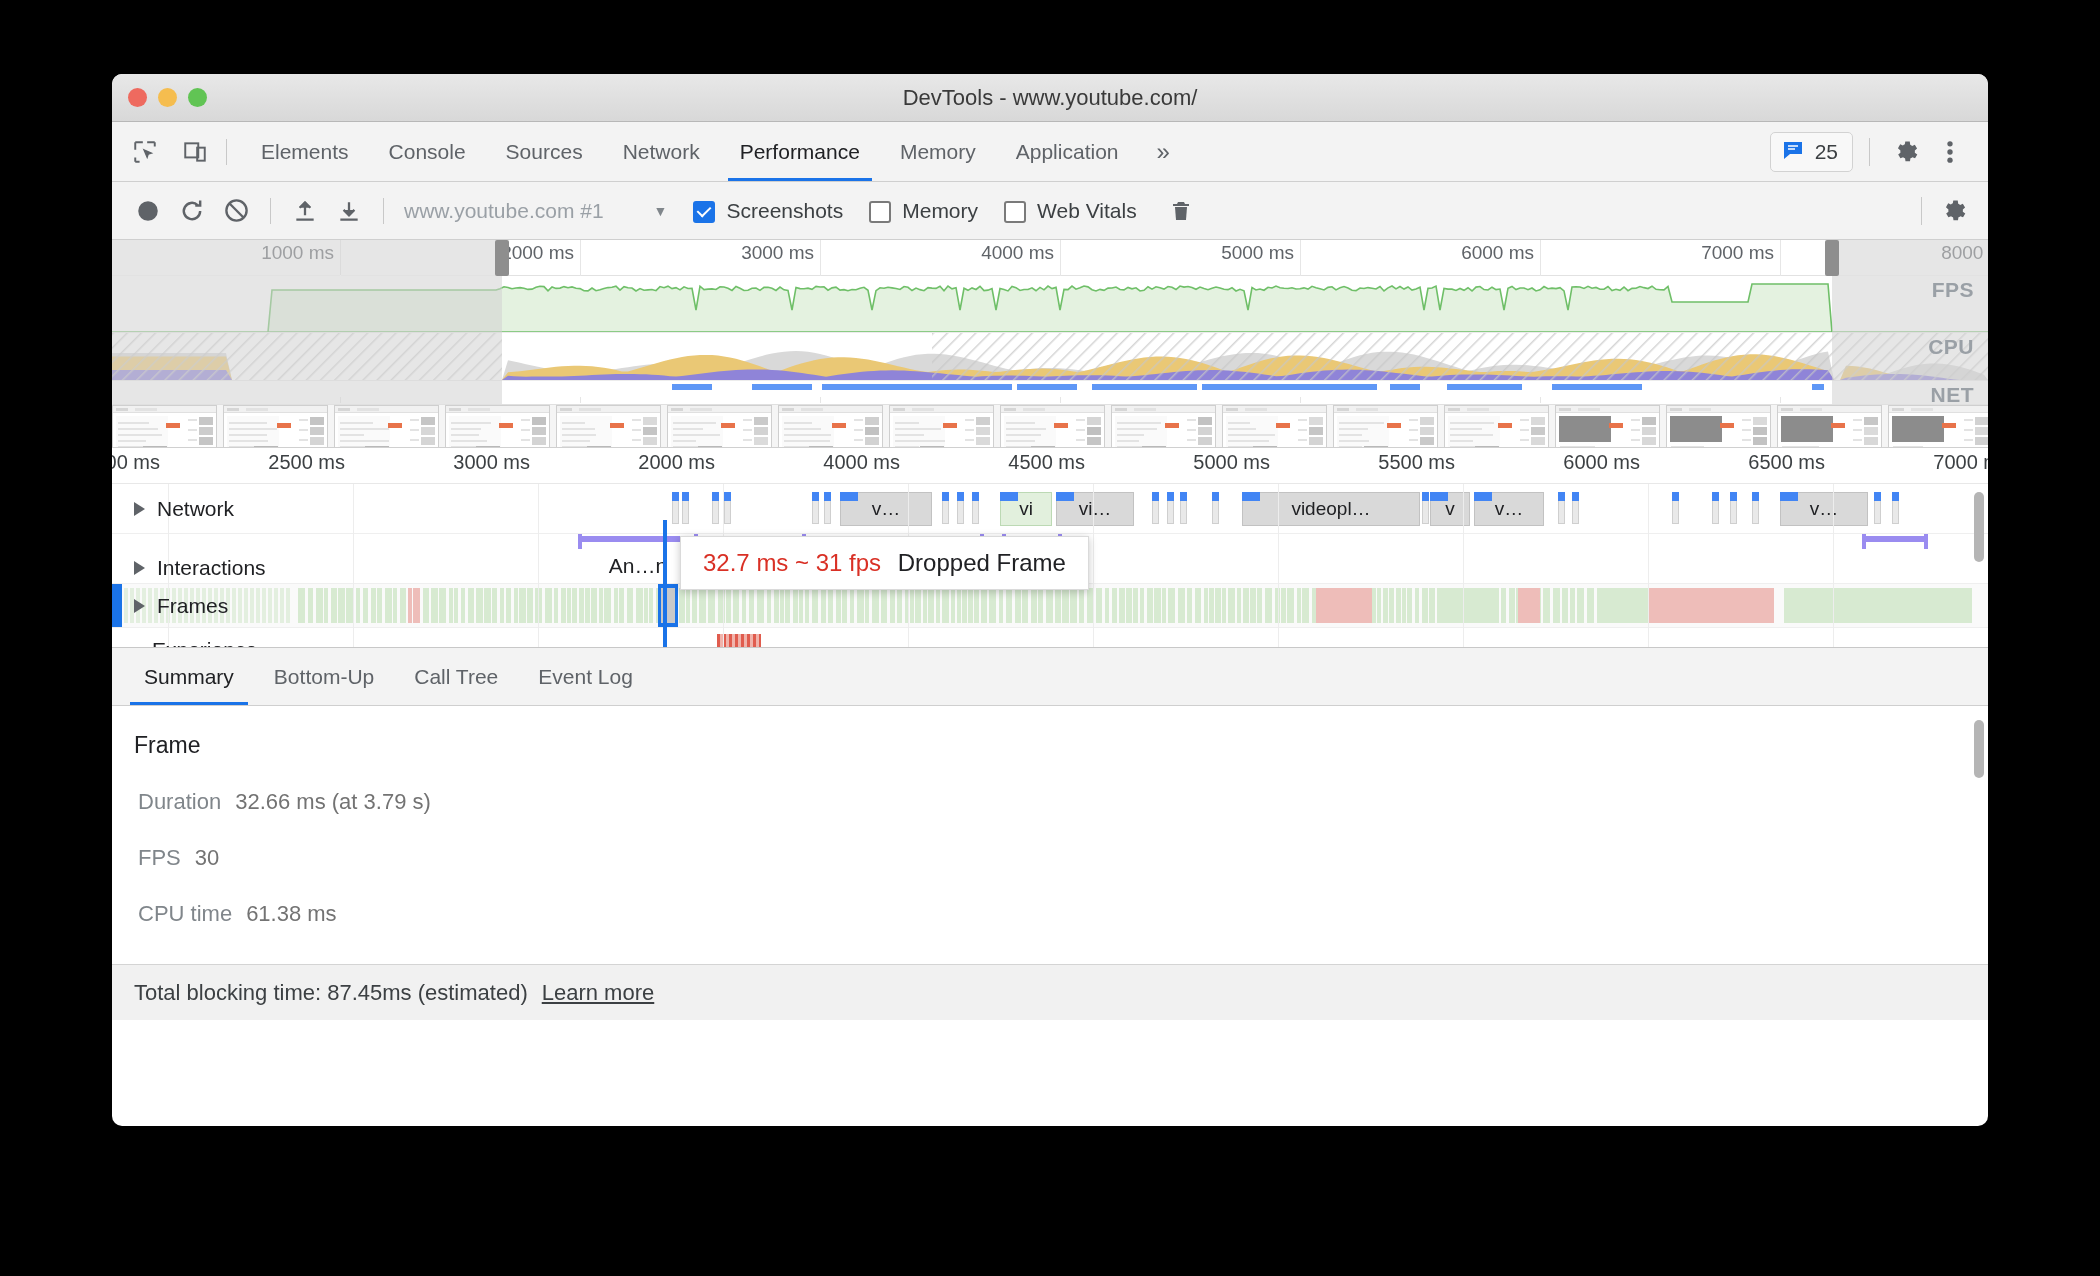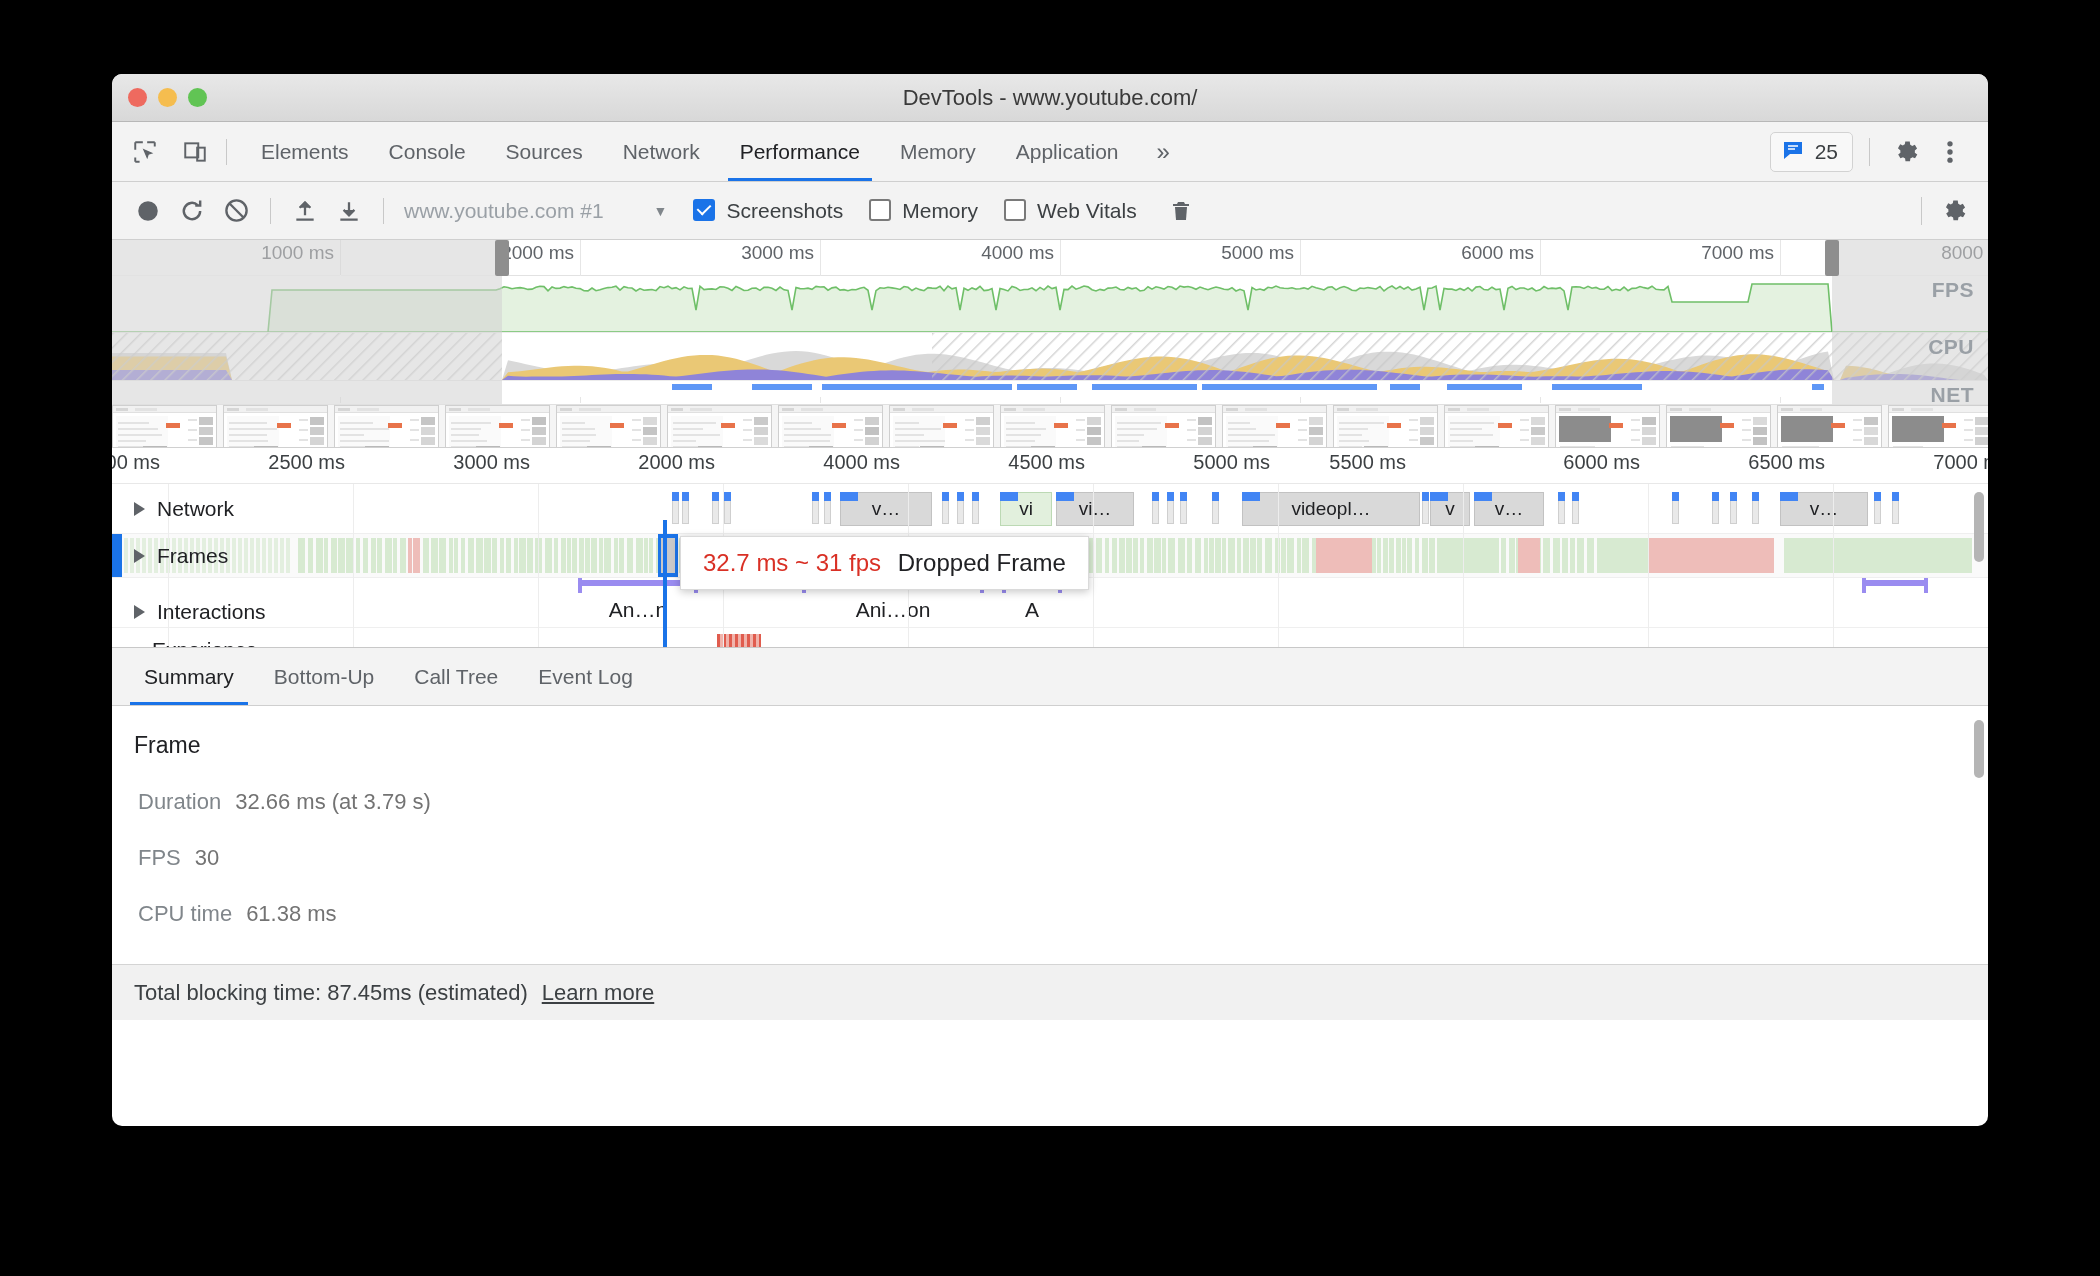--- a/index.html
+++ b/index.html
@@ -100,21 +100,21 @@
     color: #5f6368; cursor: pointer;
   }
   .pt-sep { width: 1px; height: 26px; background: #c8c8c8; margin: 0 12px; }
   #session-select {
     display: flex; align-items: center; gap: 50px;
     margin-left: 8px; cursor: pointer;
   }
   #session-label { font-size: 21px; color: #9aa0a6; }
   #session-caret { font-size: 14px; color: #80868b; }
   .cbx-wrap {
-    display: flex; align-items: flex-start; gap: 11px;
+    display: flex; align-items: flex-end; gap: 11px;
     margin-left: 26px; cursor: pointer;
   }
   .cbx {
     width: 22px; height: 22px; border-radius: 3px;
     border: 2px solid #7a7a7a; background: #fff;
     display: flex; align-items: center; justify-content: center;
   }
   .cbx.checked { background: #1a73e8; border-color: #1a73e8; }
   .cbx.checked::after {
     content: ""; width: 6px; height: 11px;
@@ -890,21 +890,21 @@
 
   <div id="timeline">
     <div id="tl-ruler">
         <div class="tl-tick" style="left: 56px;">2000 ms</div>
         <div class="tl-tick" style="left: 241px;">2500 ms</div>
         <div class="tl-tick" style="left: 426px;">3000 ms</div>
         <div class="tl-tick" style="left: 611px;">2000 ms</div>
         <div class="tl-tick" style="left: 796px;">4000 ms</div>
         <div class="tl-tick" style="left: 981px;">4500 ms</div>
         <div class="tl-tick" style="left: 1166px;">5000 ms</div>
-        <div class="tl-tick" style="left: 1302px;">5500 ms</div>
+        <div class="tl-tick" style="left: 1351px;">5500 ms</div>
         <div class="tl-tick" style="left: 1536px;">6000 ms</div>
         <div class="tl-tick" style="left: 1721px;">6500 ms</div>
         <div class="tl-tick" style="left: 1906px;">7000 ms</div>
       </div>
     <div id="tl-tracks">
 
       <div class="track-row" id="row-network">
         <div class="track-label" style="top:13px">
           <span class="tri"></span>
           <span>Network</span>
@@ -996,20 +996,42 @@
           </div>
           <div class="net-pri" style="left: 1318px; top: 8px; width: 18px;"></div>
           <div class="net-bar" style="left: 1362px; top: 8px; width: 70px; height: 34px;">
             <span>v…</span>
           </div>
           <div class="net-pri" style="left: 1362px; top: 8px; width: 18px;"></div>
           <div class="net-bar" style="left: 1668px; top: 8px; width: 88px; height: 34px;">
             <span>v…</span>
           </div>
           <div class="net-pri" style="left: 1668px; top: 8px; width: 18px;"></div>
+        </div>
+
+      <div class="track-row" id="row-inter">
+        <div class="track-label" style="top:22px">
+          <span class="tri"></span>
+          <span>Interactions</span>
+        </div>
+      <div class="inter-bar" style="left: 466px; width: 120px; top: 2px; height: 6px;"></div>
+          <div class="inter-cap" style="left: 466px; top: 0px; height: 15px;"></div>
+          <div class="inter-cap" style="left: 582px; top: 0px; height: 15px;"></div>
+          <div class="inter-label" style="left: 466px; width: 120px; top: 20px;">An…n</div>
+          <div class="inter-bar" style="left: 690px; width: 182px; top: 2px; height: 6px;"></div>
+          <div class="inter-cap" style="left: 690px; top: 0px; height: 15px;"></div>
+          <div class="inter-cap" style="left: 868px; top: 0px; height: 15px;"></div>
+          <div class="inter-label" style="left: 690px; width: 182px; top: 20px;">Ani…on</div>
+          <div class="inter-bar" style="left: 890px; width: 60px; top: 2px; height: 6px;"></div>
+          <div class="inter-cap" style="left: 890px; top: 0px; height: 15px;"></div>
+          <div class="inter-cap" style="left: 946px; top: 0px; height: 15px;"></div>
+          <div class="inter-label" style="left: 890px; width: 60px; top: 20px;">A</div>
+          <div class="inter-bar" style="left: 1750px; width: 66px; top: 2px; height: 6px;"></div>
+          <div class="inter-cap" style="left: 1750px; top: 0px; height: 15px;"></div>
+          <div class="inter-cap" style="left: 1812px; top: 0px; height: 15px;"></div>
         </div>
 
       <div class="track-row" id="row-frames">
         <div class="track-label" style="top:10px; z-index:9">
           <span class="tri"></span>
           <span>Frames</span>
         </div>
       <div class="frame-bar" style="left: 186px; width: 7px;"></div>
           <div class="frame-bar" style="left: 196px; width: 5px;"></div>
           <div class="frame-bar" style="left: 204px; width: 7px;"></div>
@@ -1236,42 +1258,20 @@
           <div class="frame-bar" style="left: 156px; width: 4px; opacity: 0.65;"></div>
           <div class="frame-bar" style="left: 162px; width: 4px; opacity: 0.65;"></div>
           <div class="frame-bar" style="left: 168px; width: 4px; opacity: 0.65;"></div>
           <div class="frame-bar" style="left: 174px; width: 4px; opacity: 0.65;"></div>
           <div class="frame-sel" style="left: 546px; width: 20px;">
             <div class="frame-sel-inner"></div>
           </div>
           <div style="position: absolute; left: 0px; top: 0px; bottom: 0px; width: 10px; background: rgb(26, 115, 232); z-index: 9;"></div>
         </div>
 
-      <div class="track-row" id="row-inter">
-        <div class="track-label" style="top:22px">
-          <span class="tri"></span>
-          <span>Interactions</span>
-        </div>
-      <div class="inter-bar" style="left: 466px; width: 120px; top: 2px; height: 6px;"></div>
-          <div class="inter-cap" style="left: 466px; top: 0px; height: 15px;"></div>
-          <div class="inter-cap" style="left: 582px; top: 0px; height: 15px;"></div>
-          <div class="inter-label" style="left: 466px; width: 120px; top: 20px;">An…n</div>
-          <div class="inter-bar" style="left: 690px; width: 182px; top: 2px; height: 6px;"></div>
-          <div class="inter-cap" style="left: 690px; top: 0px; height: 15px;"></div>
-          <div class="inter-cap" style="left: 868px; top: 0px; height: 15px;"></div>
-          <div class="inter-label" style="left: 690px; width: 182px; top: 20px;">Ani…on</div>
-          <div class="inter-bar" style="left: 890px; width: 60px; top: 2px; height: 6px;"></div>
-          <div class="inter-cap" style="left: 890px; top: 0px; height: 15px;"></div>
-          <div class="inter-cap" style="left: 946px; top: 0px; height: 15px;"></div>
-          <div class="inter-label" style="left: 890px; width: 60px; top: 20px;">A</div>
-          <div class="inter-bar" style="left: 1750px; width: 66px; top: 2px; height: 6px;"></div>
-          <div class="inter-cap" style="left: 1750px; top: 0px; height: 15px;"></div>
-          <div class="inter-cap" style="left: 1812px; top: 0px; height: 15px;"></div>
-        </div>
-
       <div class="track-row" id="row-exp">
         <div class="track-label" style="top:10px; left:40px">
           <span>Experience</span>
         </div>
       <div class="exp-block" style="left: 605px; width: 44px;"></div>
         </div>
 
       <div id="frame-marker" style="left: 551px;"></div>
     <div class="tl-grid" style="left: 56px; height: 200px;"></div>
         <div class="tl-grid" style="left: 241px; height: 200px;"></div>

